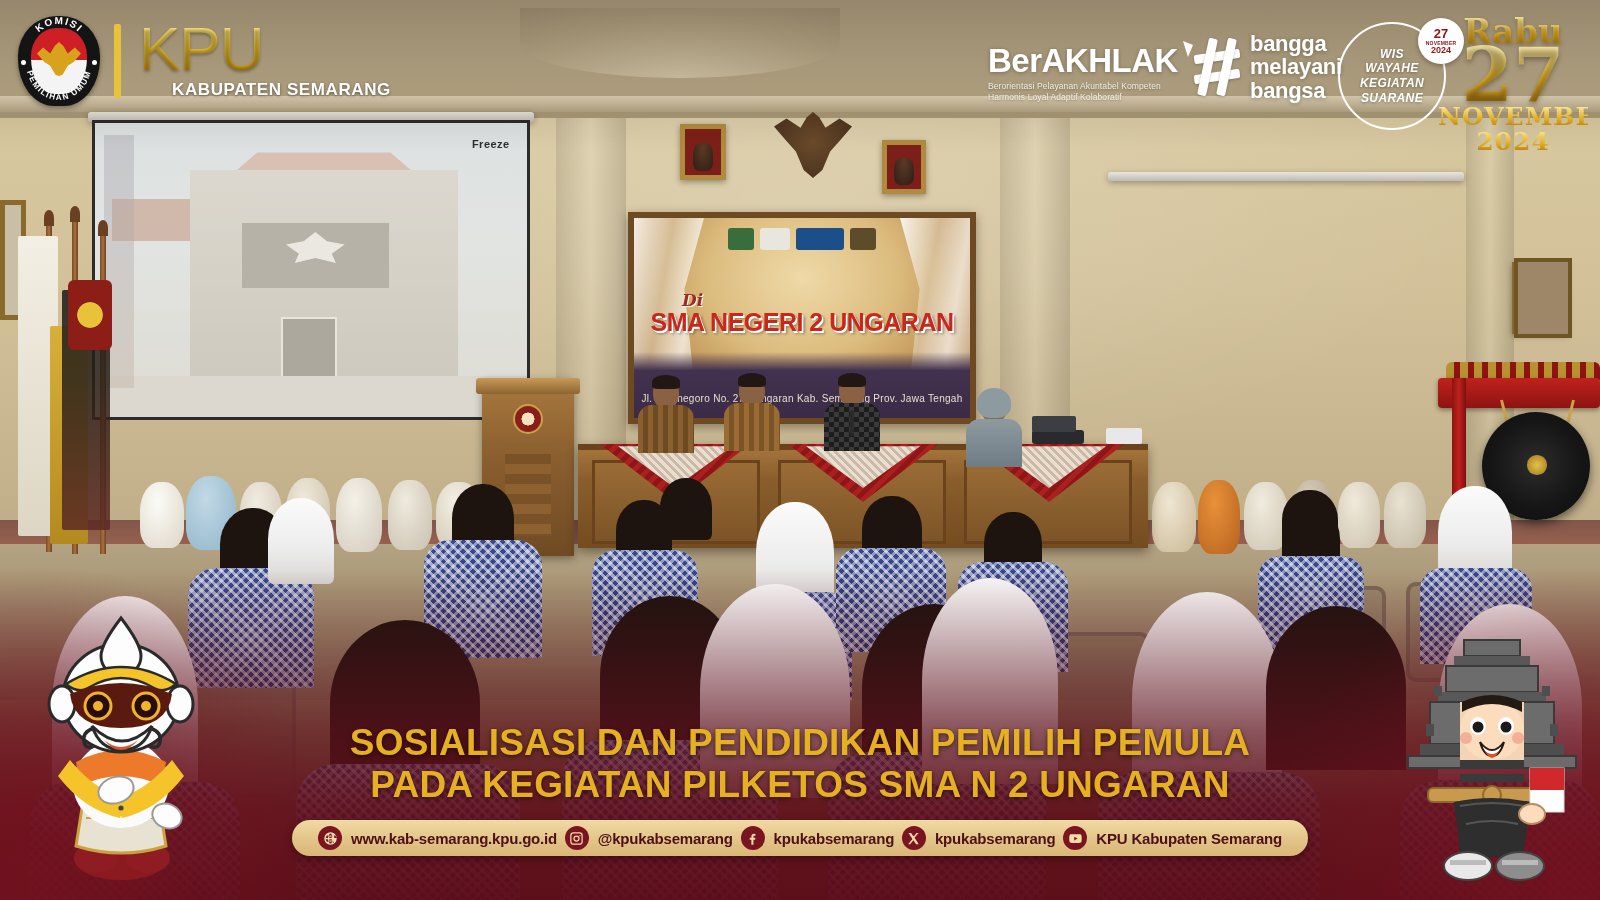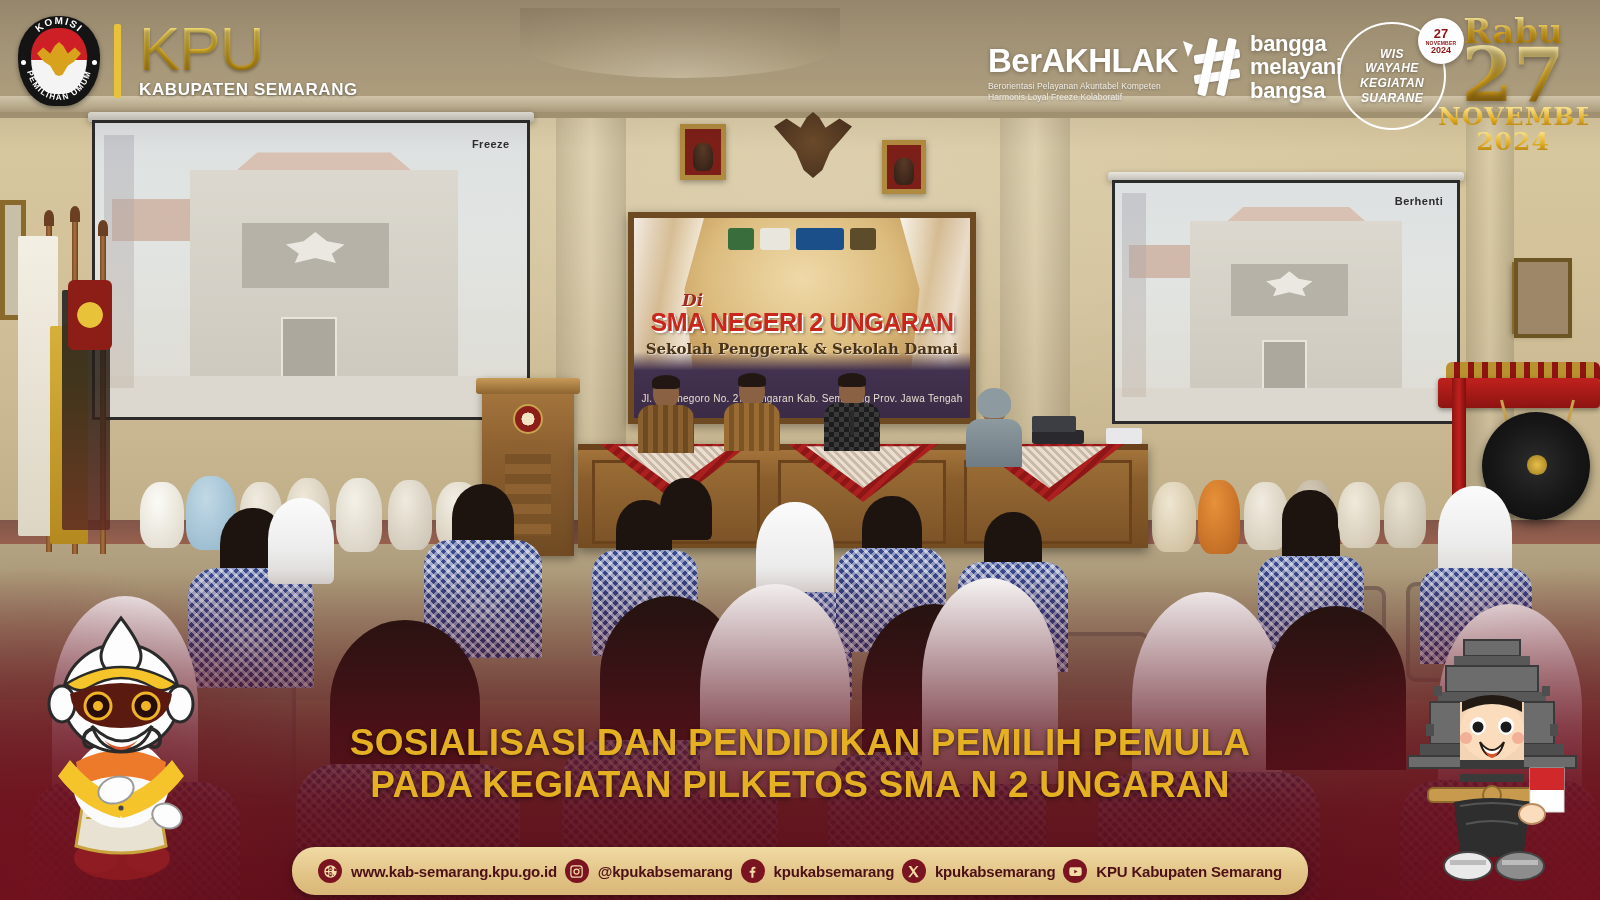--- a/index.html
+++ b/index.html
@@ -187,21 +187,21 @@
   .kpu-emblem .dot-l, .kpu-emblem .dot-r { position:absolute; top:44px; width:5px; height:5px; border-radius:50%; background:#fff; }
   .kpu-emblem .dot-l { left:3px; } .kpu-emblem .dot-r { right:3px; }
   .kpu-ring-svg { position:absolute; inset:0; }
   .kpu-bar { width:7px; height:74px; background:#e8c33a; border-radius:2px; margin-right:4px; }
   .kpu-text { display:flex; flex-direction:column; }
   .kpu-main { font-size:62px; line-height:.86; font-weight:normal; letter-spacing:-1px;
     background:linear-gradient(180deg,#fde98a 0%, #e8bf33 45%, #b8870f 100%);
     -webkit-background-clip:text; background-clip:text; color:transparent;
     text-shadow:0 2px 3px rgba(0,0,0,.28); }
   .kpu-sub { font-size:17px; font-weight:bold; color:#fff; letter-spacing:.6px; margin-top:4px;
-    text-shadow:0 1px 3px rgba(0,0,0,.45); }
+    text-shadow:0 1px 3px rgba(0,0,0,.45);margin-left:33px; }
 
   
   .berakhlak { position:absolute; left:988px; top:44px; }
   .bk-title { font-size:33px; font-weight:bold; color:#fff; letter-spacing:-.5px; line-height:1;
     text-shadow:0 1px 4px rgba(0,0,0,.3); position:relative; }
   .bk-tick { position:absolute; right:-16px; top:-4px; width:12px; height:18px; }
   .bk-sub { font-size:8.5px; color:#f2efe8; line-height:1.35; margin-top:4px; letter-spacing:.1px;
     text-shadow:0 1px 2px rgba(0,0,0,.3); }
   .bmb { position:absolute; left:1192px; top:32px; display:flex; align-items:center; gap:8px; }
   .bmb-hash { width:50px; height:58px; position:relative; }
@@ -234,24 +234,24 @@
   .dt-yr { font-family:"DejaVu Serif", serif; font-weight:bold; font-size:25px; line-height:1; letter-spacing:1px;
     background:linear-gradient(180deg,#ffeda0,#dfab20 60%,#a87612);
     -webkit-background-clip:text; background-clip:text; color:transparent; }
 
   
   .headline { position:absolute; left:0; right:0; top:722px; text-align:center; }
   .hl { font-size:37px; font-weight:bold; color:#e5b022; line-height:1.13; letter-spacing:.2px;
     text-shadow:0 2px 5px rgba(0,0,0,.45), 0 0 2px rgba(0,0,0,.3); }
 
   
-  .socialbar { position:absolute; left:292px; top:820px; width:1016px; height:48px; border-radius:23px;
+  .socialbar { position:absolute; left:292px; top:820px; width:1016px; height:36px; border-radius:23px;
     background:linear-gradient(180deg,#f0dba4 0%, #e3c488 55%, #d9b777 100%);
     display:flex; align-items:center; justify-content:space-between; padding:0 26px;
-    box-shadow:0 3px 8px rgba(0,0,0,.35);margin-top:27px; }
+    box-shadow:0 3px 8px rgba(0,0,0,.35); }
   .sitem { display:flex; align-items:center; gap:9px; }
   .sicon { width:24px; height:24px; border-radius:50%; background:#7a1420; position:relative;
     display:flex; align-items:center; justify-content:center; flex:0 0 24px; }
   .sicon svg { width:15px; height:15px; fill:#f2dca8; }
   .slabel { font-size:15px; font-weight:bold; color:#4d1016; letter-spacing:-.2px; white-space:nowrap; }
 
   
   .mascot { position:absolute; }
   #mascot-left { left:36px; top:612px; width:170px; height:272px; }
   #mascot-right { left:1398px; top:628px; width:188px; height:258px; }
@@ -292,45 +292,32 @@
       <div class="bldg"></div>
       <div class="sign"></div>
       <div class="door"></div>
       <div class="ground"></div>
       <div class="taskbar-icons"></div>
       <div class="veil"></div>
       <div class="ovl">Freeze</div>
     </div>
 
     <div class="screen-case" id="screen-right-case"></div>
-    <div class="screen" id="screen-right">
-      <div class="sky"></div>
-      <div class="roof2"></div>
-      <div class="roof"></div>
-      <div class="bldg"></div>
-      <div class="sign"></div>
-      <div class="door"></div>
-      <div class="ground"></div>
-      <div class="taskbar-icons"></div>
-      <div class="veil"></div>
-      <div class="ovl">Berhenti</div>
-    </div>
 
     <div class="backdrop">
       <div class="bd-logos">
         <div class="bd-logo"></div>
         <div class="bd-logo b"></div>
         <div class="bd-logo c"></div>
         <div class="bd-logo d"></div>
       </div>
       <div class="bd-curtain-l"></div>
       <div class="bd-curtain-r"></div>
       <div class="bd-di">Di</div>
       <div class="bd-school">SMA NEGERI 2 UNGARAN</div>
-      <div class="bd-tag">Sekolah Penggerak &amp; Sekolah Damai</div>
       <div class="bd-dark"></div>
       <div class="bd-addr">Jl. Diponegoro No. 277 Ungaran Kab. Semarang Prov. Jawa Tengah</div>
     </div>
 
     <div class="podium">
       <div class="top"></div>
       <div class="seal"></div>
       <div class="col"></div>
     </div>
 
@@ -484,21 +471,21 @@
 
   <div class="berakhlak">
     <div class="bk-title">
       <span>BerAKHLAK</span>
       <svg class="bk-tick" viewBox="0 0 12 18">
         <path d="M1 1 L11 5 L6 17 Z" fill="#ffffff"></path>
       </svg>
     </div>
     <div class="bk-sub">
       <div>Berorientasi Pelayanan Akuntabel Kompeten</div>
-      <div>Harmonis Loyal Freeze Kolaboratif</div>
+      <div>Harmonis Loyal Adaptif Kolaboratif</div>
     </div>
   </div>
 
   <div class="bmb">
     <div class="bmb-hash">
       <span style="left:2px;top:14px;width:46px;height:9px;transform:rotate(-8deg);"></span>
       <span style="left:2px;top:34px;width:46px;height:9px;transform:rotate(-8deg);"></span>
       <span style="left:11px;top:0px;width:9px;height:58px;transform:rotate(12deg);"></span>
       <span style="left:30px;top:0px;width:9px;height:58px;transform:rotate(12deg);"></span>
     </div>

